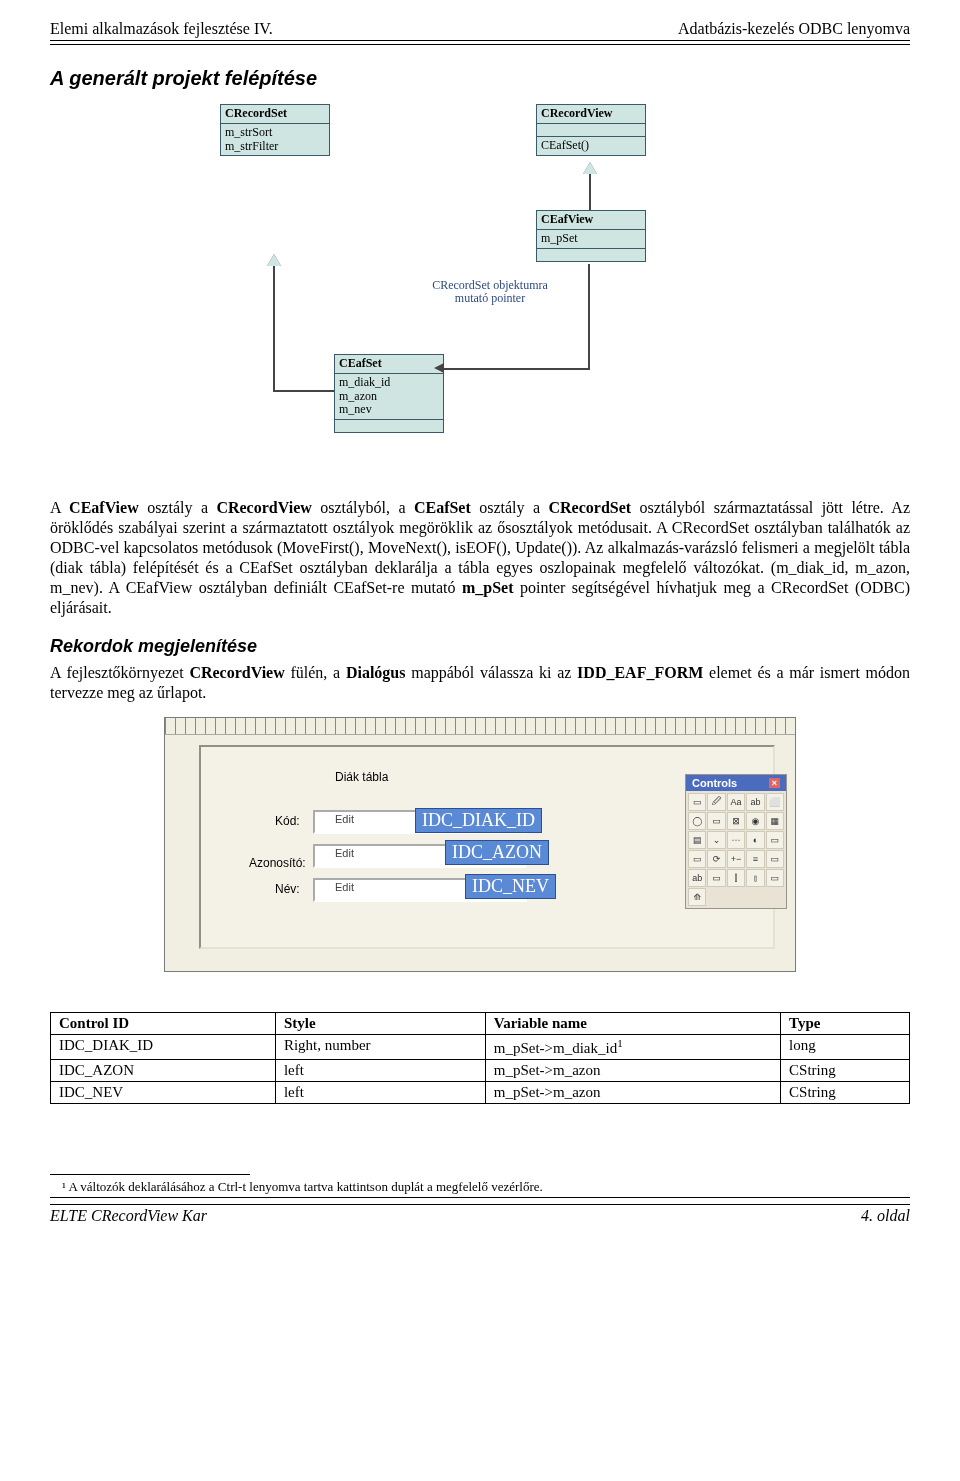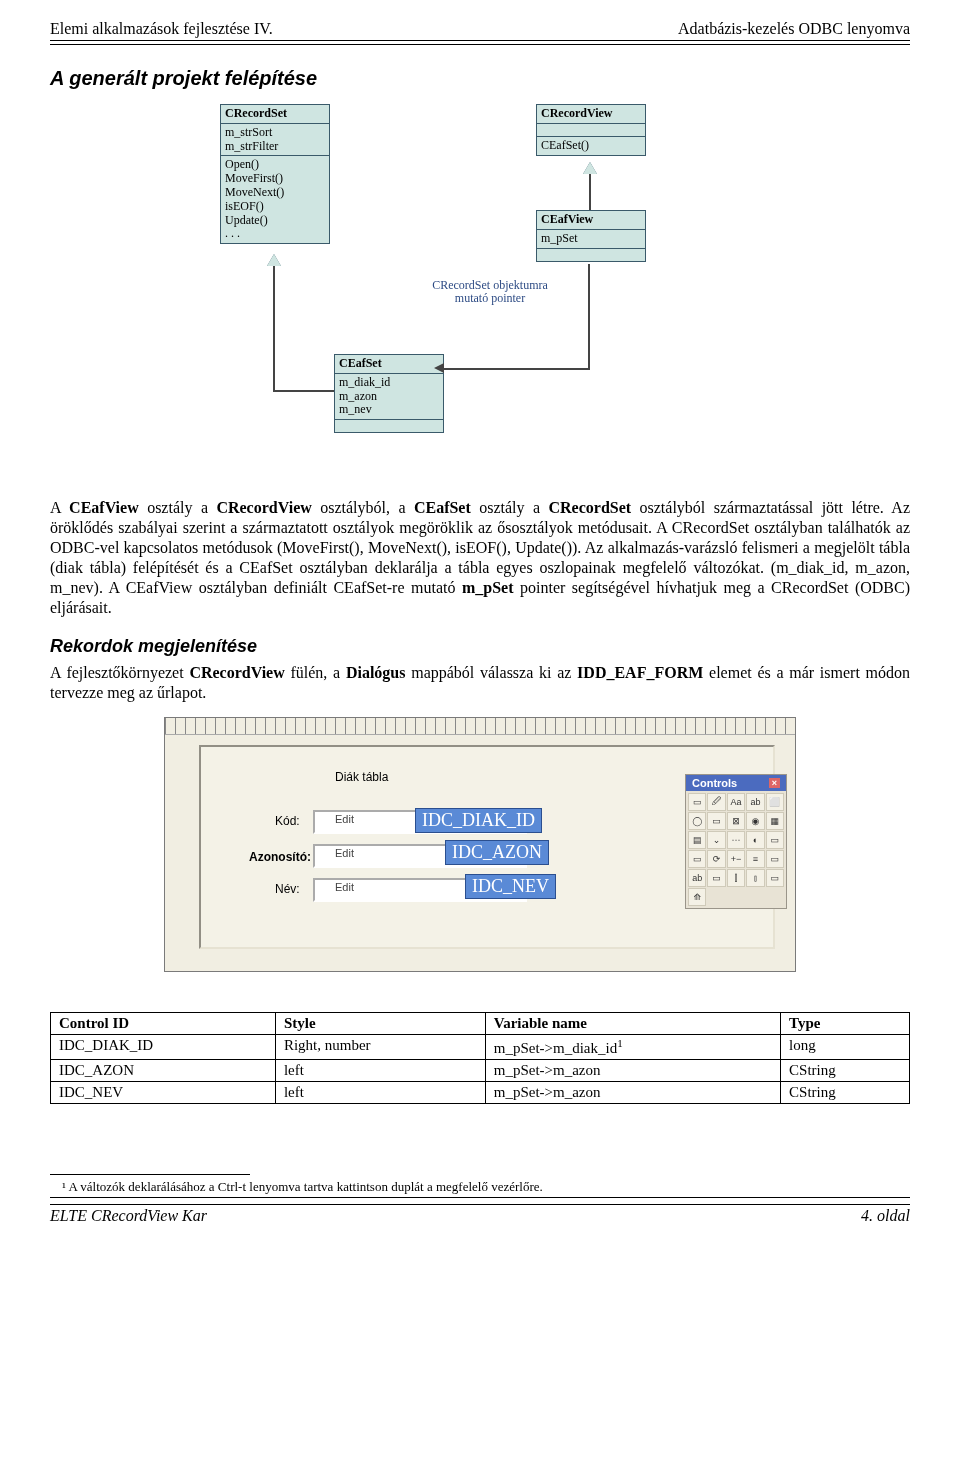--- a/index.html
+++ b/index.html
@@ -240,26 +240,20 @@
   <div class="double-rule"></div>
 
   <div class="section-title">A generált projekt felépítése</div>
 
   <div class="uml-area">
 
     <div class="uml-box" style="left:0;top:0;">
       <div class="compart uml-head">CRecordSet</div>
       <div class="compart" style="white-space:pre-line;">m_strSort
 m_strFilter</div>
-      <div class="compart" style="white-space:pre-line;">Open()
-MoveFirst()
-MoveNext()
-isEOF()
-Update()
-. . .</div>
     </div>
 
     <div class="uml-box" style="left:114px;top:250px;">
       <div class="compart uml-head">CEafSet</div>
       <div class="compart" style="white-space:pre-line;">m_diak_id
 m_azon
 m_nev</div>
       <div class="compart uml-empty"></div>
     </div>
 
@@ -307,21 +301,21 @@
   <p class="body">
     <span>A fejlesztőkörnyezet </span><b>CRecordView</b><span> fülén, a </span><b>Dialógus</b><span> mappából válassza ki az </span><b>IDD_EAF_FORM</b><span> elemet és a már ismert módon tervezze meg az űrlapot.</span>
   </p>
 
   <div class="form-shot">
     <div class="ruler"></div>
     <div class="inner-panel"></div>
 
     <div class="static-lbl" style="left:170px;top:52px;">Diák tábla</div>
     <div class="static-lbl" style="left:110px;top:96px;">Kód:</div>
-    <div class="static-lbl" style="left:84px;top:132px;font-weight:bold;">Azonosító:</div>
+    <div class="static-lbl" style="left:84px;top:138px;">Azonosító:</div>
     <div class="static-lbl" style="left:110px;top:164px;">Név:</div>
 
     <div class="edit-field" style="left:148px;top:92px;">Edit</div>
     <div class="edit-field" style="left:148px;top:126px;">Edit</div>
     <div class="edit-field" style="left:148px;top:160px;">Edit</div>
 
     <div class="id-tag" style="left:250px;top:90px;">IDC_DIAK_ID</div>
     <div class="id-tag" style="left:280px;top:122px;">IDC_AZON</div>
     <div class="id-tag" style="left:300px;top:156px;">IDC_NEV</div>
 

